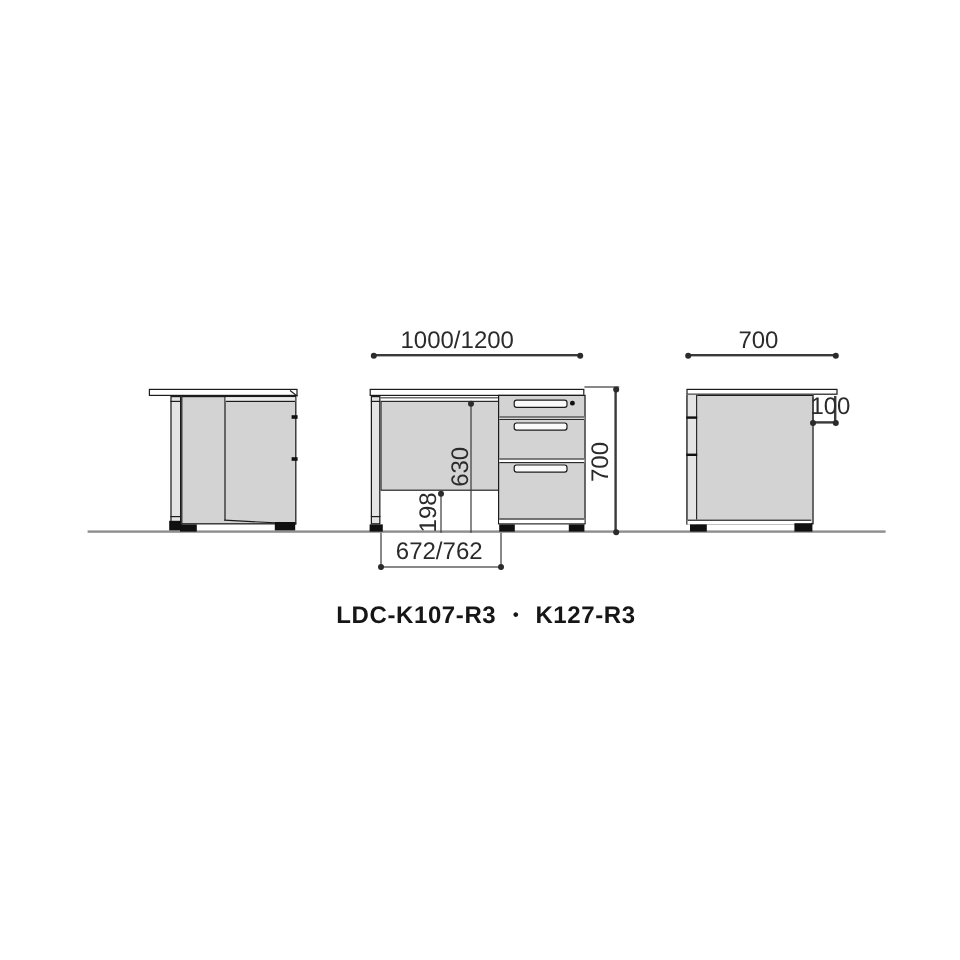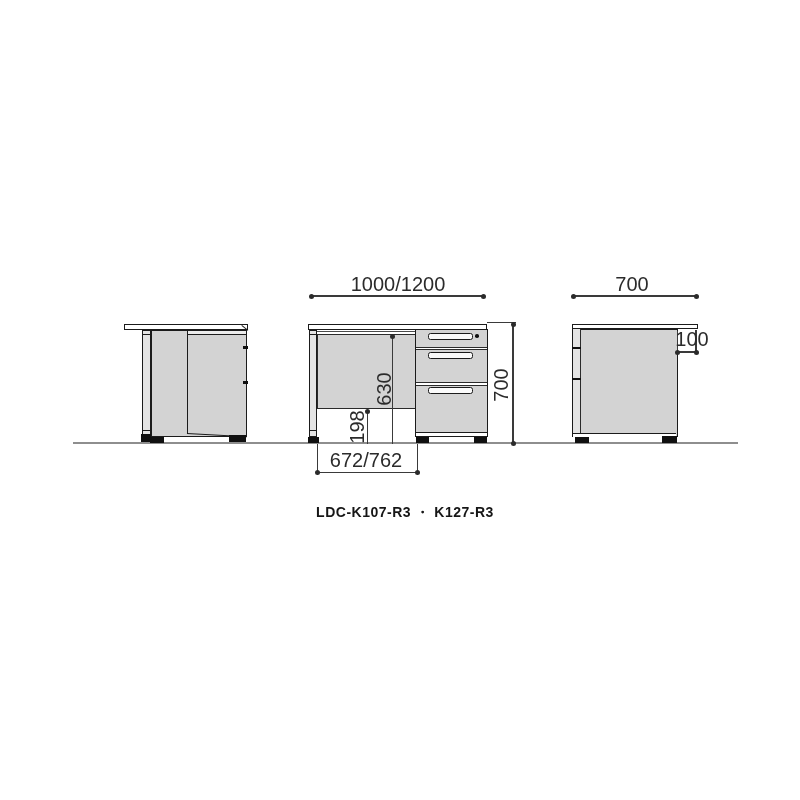--- a/index.html
+++ b/index.html
@@ -17,21 +17,21 @@
   .tick{background:#1b1b1b;}
   .dimtext{
     position:absolute;font-size:20px;line-height:1;white-space:nowrap;
     transform:translate(-50%,-55%);color:#2b2b2b;
   }
   .dimtext.vert{transform:translate(-50%,-50%) rotate(-90deg);}
   .handle{position:absolute;box-sizing:border-box;border:1.5px solid #1b1b1b;background:#fafafa;border-radius:2.5px;}
   .gapband{position:absolute;left:0;width:100%;box-sizing:border-box;background:#ffffff;
     border-top:1.2px solid #2a2a2a;border-bottom:1.2px solid #2a2a2a;}
   #title{
-    position:absolute;transform:translate(-50%,-50%);font-size:14px;font-weight:bold;
+    position:absolute;transform:translate(-50%,-50%);font-size:20px;font-weight:bold;
     letter-spacing:0.5px;color:#161616;white-space:nowrap;
   }
 </style>
 </head>
 <body>
 
 <div id="canvas">
 
   <div class="abs" style="left:73px;top:441.6px;width:665px;height:2.3px;background:#8e8e8e;"></div>
 
@@ -46,21 +46,21 @@
   <div class="abs" style="left:188px;top:330.5px;width:58px;height:4.5px;background:#ebebeb;border-bottom:1.3px solid #1b1b1b;"></div>
   <div class="abs foot" style="left:243px;top:346px;width:4.5px;height:3px;"></div>
   <div class="abs foot" style="left:243px;top:381px;width:4.5px;height:3px;"></div>
   <div class="abs" style="left:187px;top:432.5px;width:60px;height:1.3px;background:#1b1b1b;transform:rotate(3deg);transform-origin:left top;"></div>
   <div class="abs foot" style="left:150px;top:436.5px;width:14px;height:6px;"></div>
   <div class="abs foot" style="left:229px;top:434.5px;width:17px;height:7.5px;"></div>
 
   <div class="abs dimline" style="left:311px;top:295.4px;width:172px;height:1.3px;"></div>
   <div class="dot" style="left:308.5px;top:293.5px;"></div>
   <div class="dot" style="left:480.5px;top:293.5px;"></div>
-  <div class="dimtext" style="left:398px;top:285px;">1000/1200</div>
+  <div class="dimtext" style="left:381px;top:285px;">1000/1200</div>
 
   <div class="abs slab" style="left:308px;top:323.5px;width:179px;height:6.5px;"></div>
 
   <div class="abs strip" style="left:308.5px;top:330px;width:8.5px;height:107px;"></div>
   <div class="abs tick" style="left:308.5px;top:333.5px;width:8.5px;height:1.2px;"></div>
   <div class="abs tick" style="left:308.5px;top:430px;width:8.5px;height:1.2px;"></div>
   <div class="abs foot" style="left:307.5px;top:437px;width:11.5px;height:5.5px;"></div>
 
   <div class="abs" style="left:317px;top:331.2px;width:98px;height:1.2px;background:#4a4a4a;"></div>
   <div class="abs" style="left:317px;top:333.8px;width:99px;height:75.5px;background:#d3d3d3;border:1.3px solid #2a2a2a;box-sizing:border-box;"></div>

